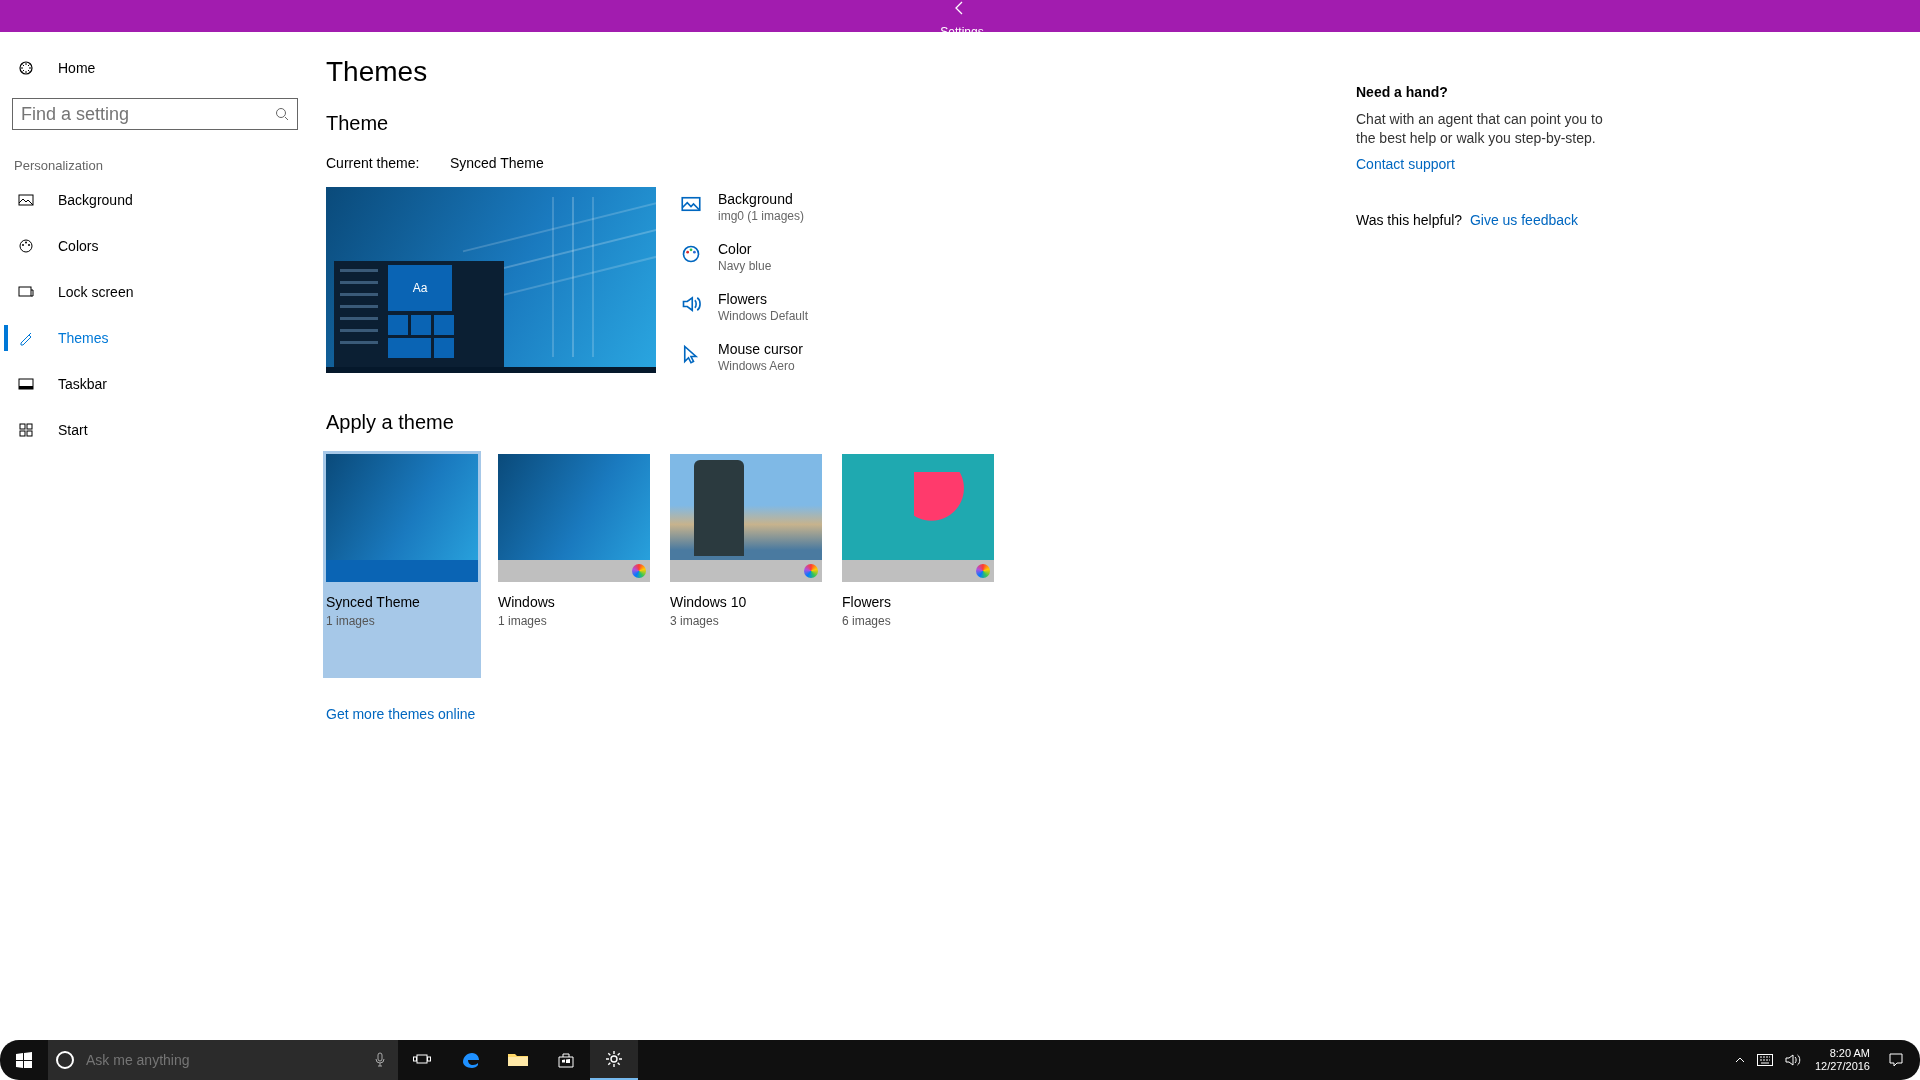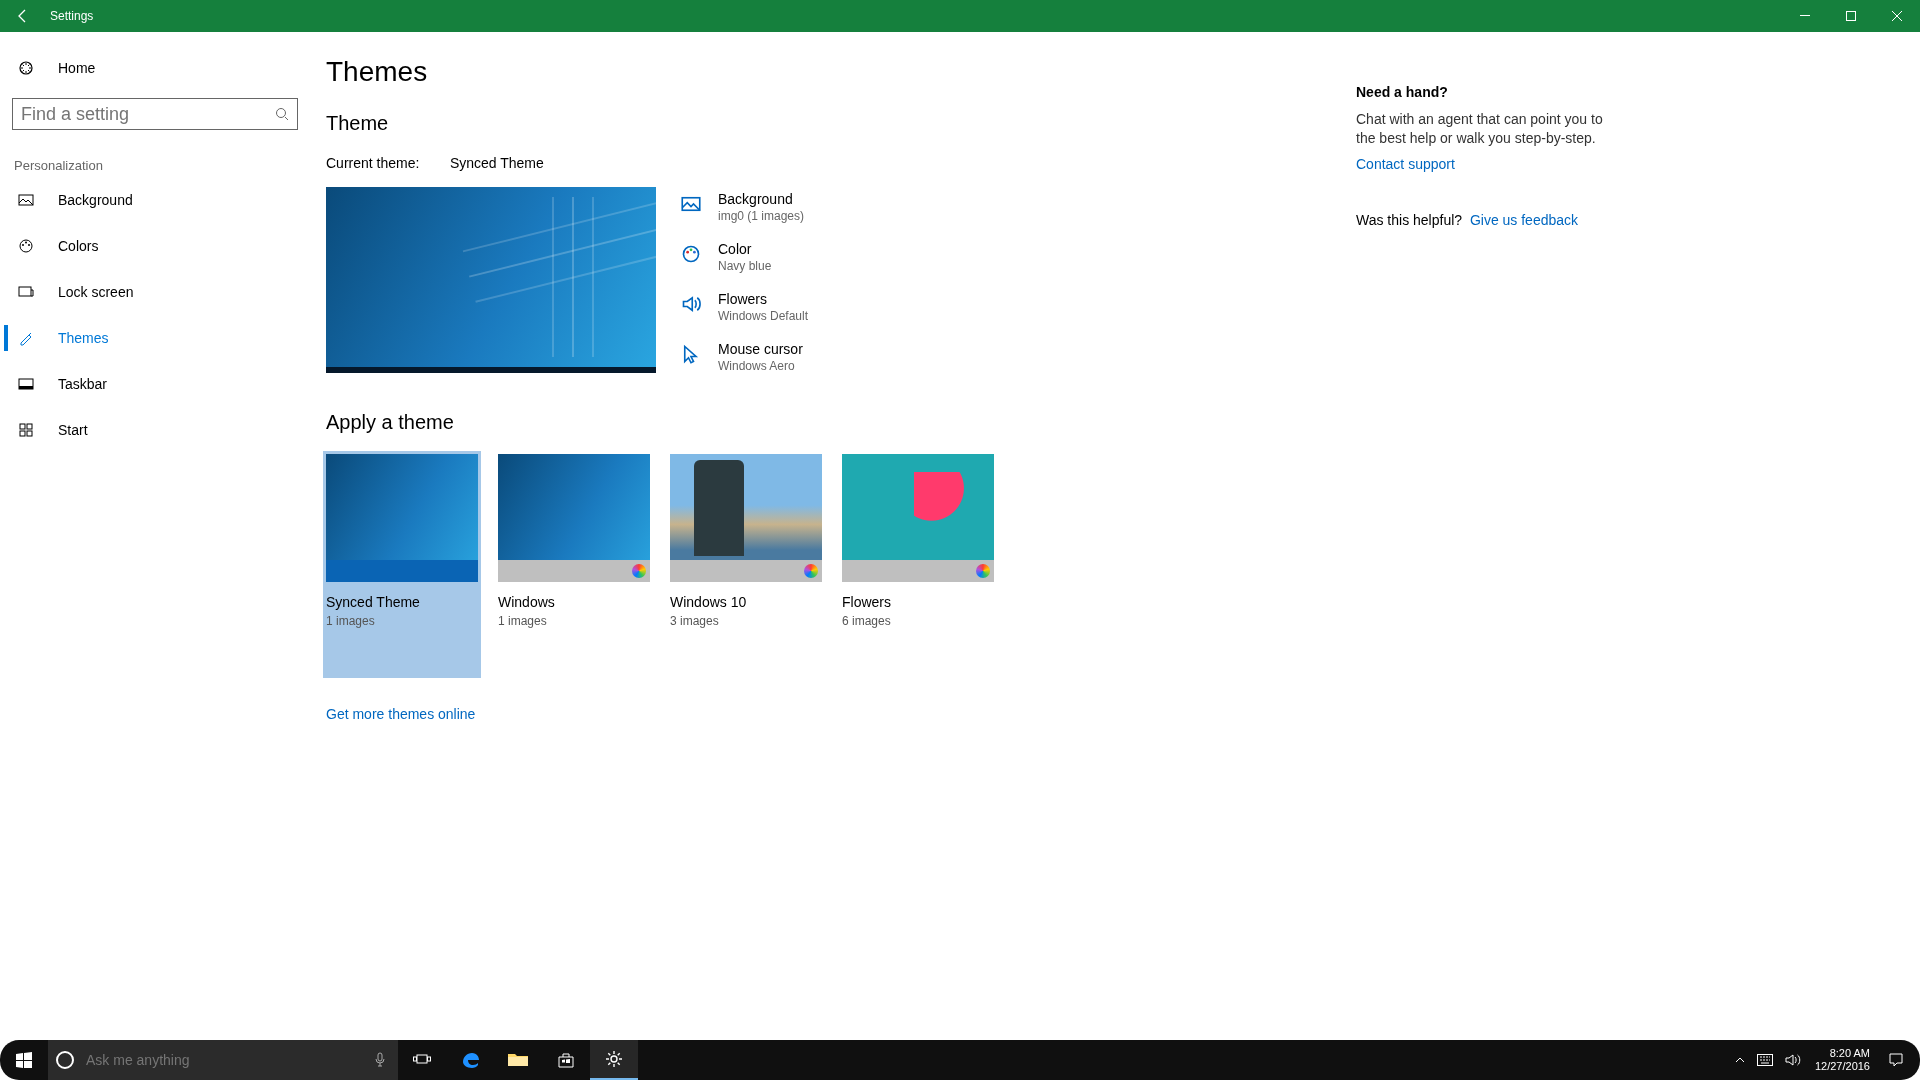--- a/index.html
+++ b/index.html
@@ -1,19 +1,19 @@
 <!DOCTYPE html>
 <html><head>
 <meta charset="utf-8">
 <style>
 * { margin: 0; padding: 0; box-sizing: border-box; font-family: "Segoe UI", Arial, sans-serif; }
 html, body { width: 1920px; height: 1080px; overflow: hidden; background: #fff; -webkit-font-smoothing: antialiased; }
 
 
-.titlebar { height: 32px; background: #15803d; color: #fff; display: flex; align-items: center; font-size: 12px; }
+.titlebar { height: 32px; background: #a21caf; color: #fff; display: flex; align-items: center; font-size: 12px; flex-direction: column; }
 .titlebar .back { width: 46px; height: 100%; display: flex; align-items: center; justify-content: center; cursor: pointer; }
 .titlebar .title { padding-left: 4px; line-height: 32px; }
 .titlebar .spacer { flex: 1; }
 .titlebar .win-btn { width: 46px; height: 100%; display: flex; align-items: center; justify-content: center; cursor: pointer; }
 
 
 .body { display: flex; height: calc(100% - 32px - 40px); }
 .sidebar { width: 310px; padding: 14px 2px 0 2px; }
 .home { display: flex; align-items: center; height: 44px; padding-left: 16px; font-size: 14px; cursor: pointer; }
 .home .icon { width: 20px; margin-right: 20px; display: flex; }
@@ -209,20 +209,43 @@
 
       <h2 class="sub">Theme</h2>
       <div class="row-ct">
         <span class="lbl">Current theme:</span>
         <span>Synced Theme</span>
       </div>
 
       <div class="preview-row">
         <div class="preview">
           <div class="rays"></div>
+          <div class="startmenu">
+            <div class="left">
+                <div></div>
+                <div></div>
+                <div></div>
+                <div></div>
+                <div></div>
+                <div></div>
+                <div></div>
+              </div>
+            <div class="tiles">
+              <div class="tile-big">Aa</div>
+              <div class="tile-row">
+                  <div class="tile-s"></div>
+                  <div class="tile-s"></div>
+                  <div class="tile-s"></div>
+                </div>
+              <div class="tile-row" style="margin-top:3px">
+                  <div class="tile-s" style="width:43px"></div>
+                  <div class="tile-s"></div>
+                </div>
+            </div>
+          </div>
           <div class="taskbar-mini"></div>
         </div>
 
         <div class="theme-opts">
           <div class="opt">
             <span class="icon">
                 <svg width="20" height="20" viewBox="0 0 16 16">
                   <rect x="1" y="3" width="14" height="10" stroke="#0067c0" fill="none" stroke-width="1.3"></rect>
                   <path d="M1 11l4-4 3 3 2-2 5 5" stroke="#0067c0" fill="none" stroke-width="1.3"></path>
                 </svg>

